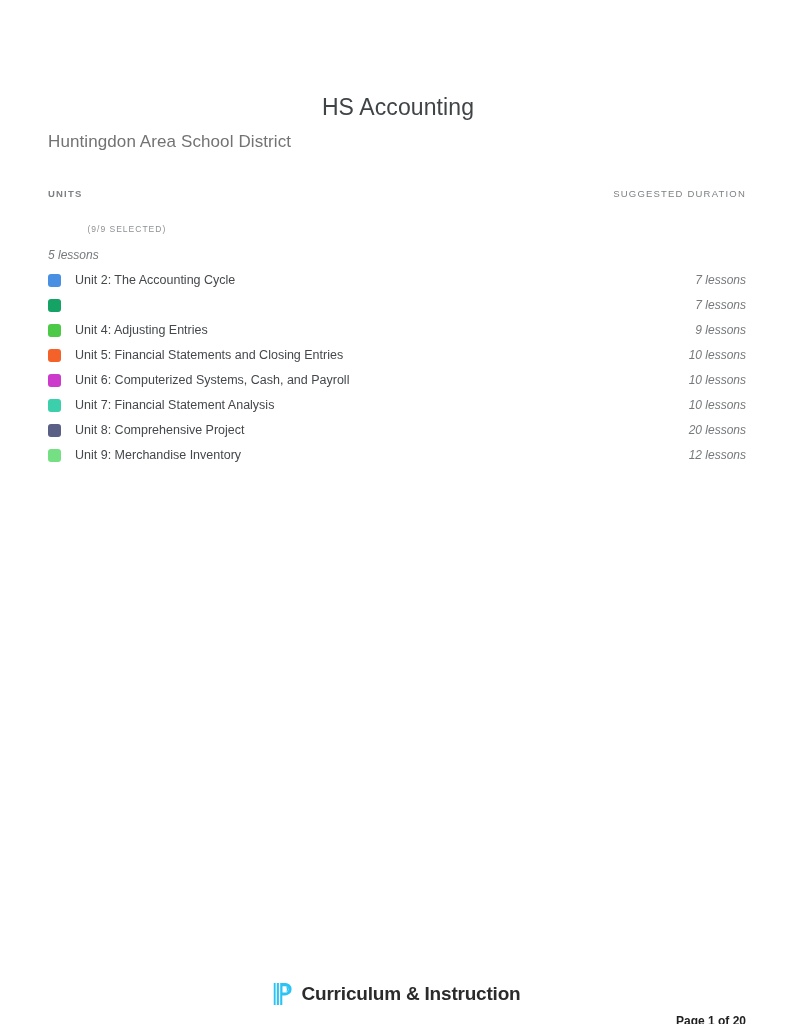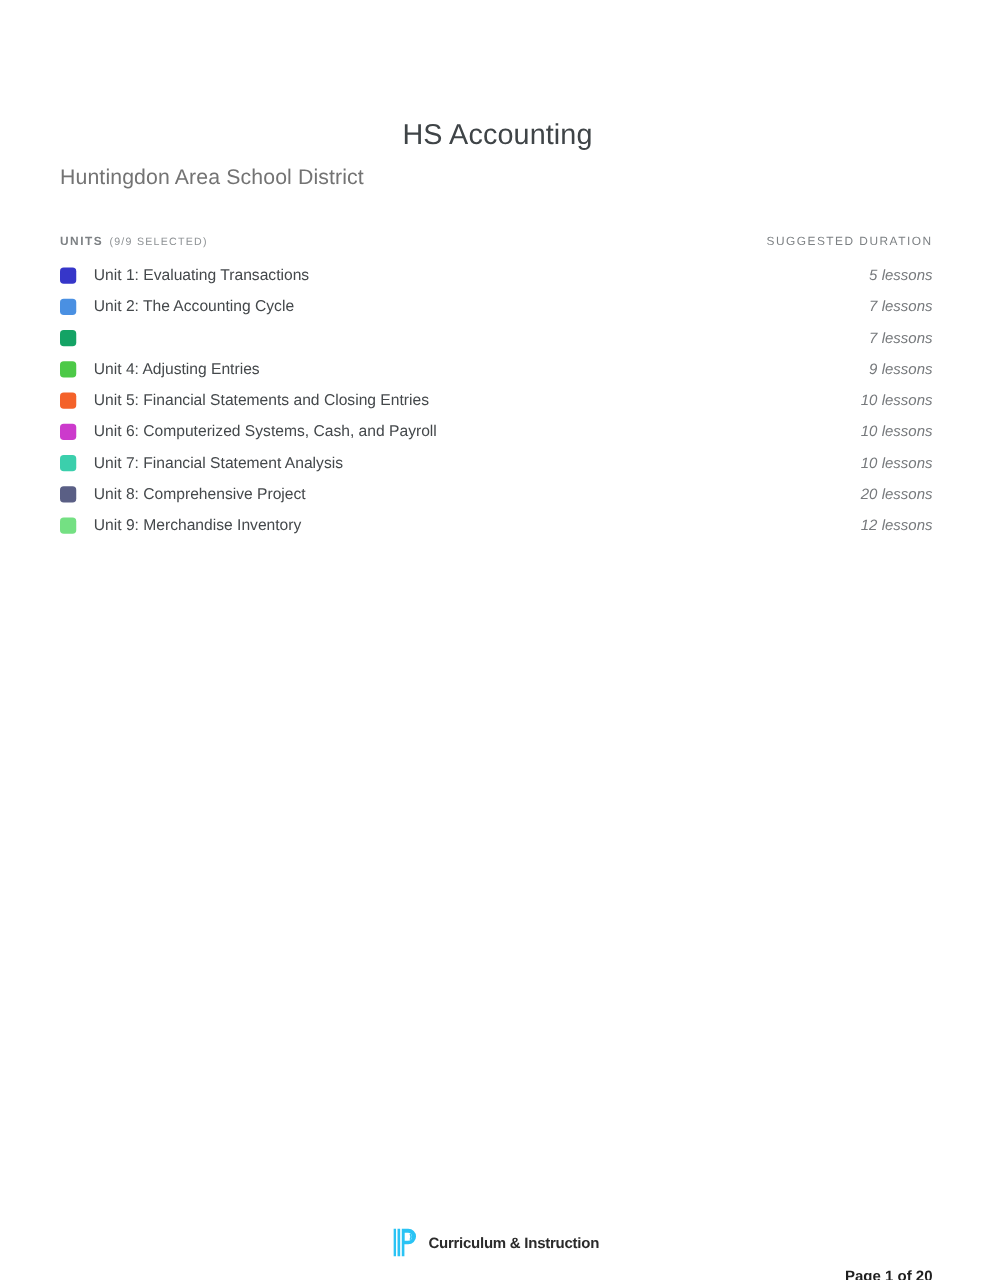--- a/index.html
+++ b/index.html
@@ -79,20 +79,21 @@
     color: #7d8184;
     font-weight: 600;
     text-transform: uppercase;
   }
   .col-units-count {
     font-size: 8.5px;
     letter-spacing: 1px;
     color: #8d9194;
     font-weight: 400;
     text-transform: uppercase;
+    margin-top: 36px;
   }
   .col-duration-label {
     font-size: 9.5px;
     letter-spacing: 1.2px;
     color: #7d8184;
     font-weight: 500;
     text-transform: uppercase;
     text-align: right;
   }
 
@@ -146,21 +147,21 @@
     display: flex;
     align-items: center;
     gap: 7px;
   }
   .brand-mark {
     width: 21px;
     height: 24px;
     display: block;
   }
   .brand-text {
-    font-size: 12px;
+    font-size: 19px;
     font-weight: 700;
     color: #2b2b2b;
     letter-spacing: -0.2px;
     line-height: 20px;
   }
   .footer-page {
     position: absolute;
     right: 0;
     top: 2px;
     font-size: 12px;
@@ -184,24 +185,20 @@
 
     <div class="units-head">
       <div class="units-head-left">
         <span class="col-units-label">UNITS</span>
         <span class="col-units-count">(9/9 SELECTED)</span>
       </div>
       <div class="col-duration-label">SUGGESTED DURATION</div>
     </div>
 
     <div class="unit-row">
-      <div class="unit-left">
-        <span class="unit-swatch" style="background-color: rgb(54, 54, 201);"></span>
-        <span class="unit-name">Unit 1: Evaluating Transactions</span>
-      </div>
       <div class="unit-duration">5 lessons</div>
     </div>
 
     <div class="unit-row">
       <div class="unit-left">
         <span class="unit-swatch" style="background-color: rgb(74, 144, 226);"></span>
         <span class="unit-name">Unit 2: The Accounting Cycle</span>
       </div>
       <div class="unit-duration">7 lessons</div>
     </div>

